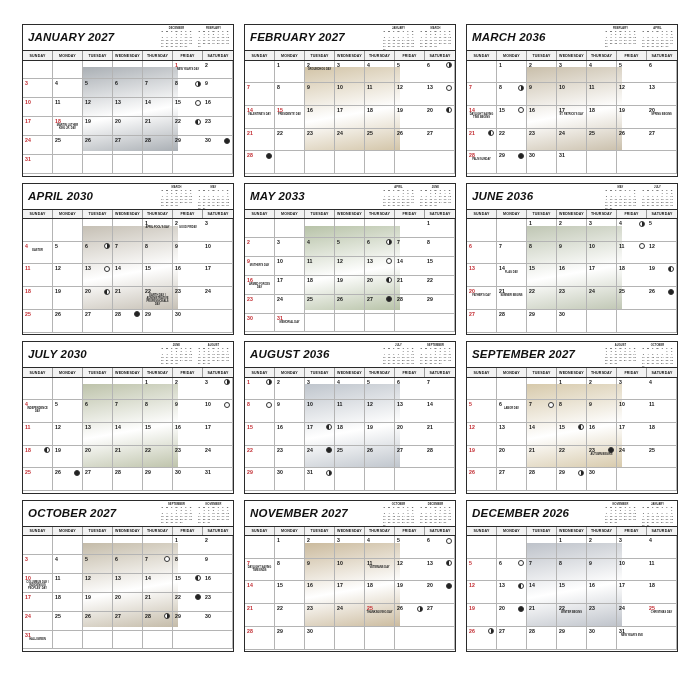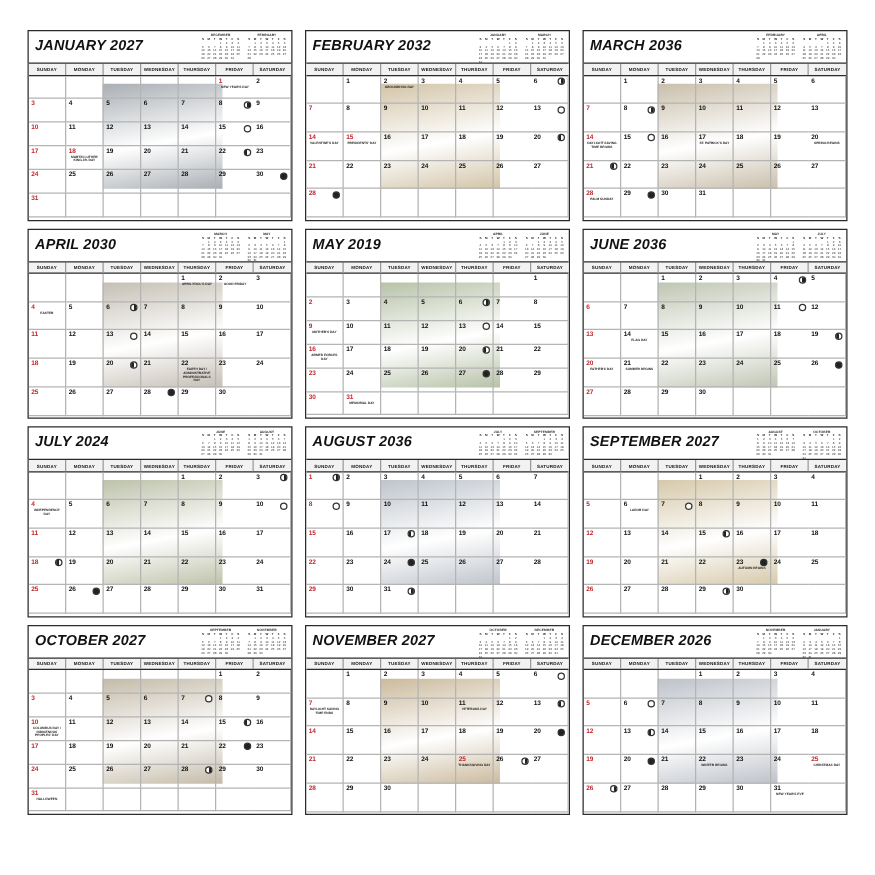--- a/index.html
+++ b/index.html
@@ -370,21 +370,21 @@
         <div class="cell"></div>
         <div class="cell"></div>
         <div class="cell"></div>
         <div class="cell"></div>
         <div class="cell"></div>
         <div class="cell"></div>
       </div>
     </div>
     <div class="month">
       <div class="month-head">
-        <div class="month-title">FEBRUARY 2032</div>
+        <div class="month-title">FEBRUARY 2027</div>
         <div class="mini-wrap">
           <div class="mini">
             <div class="mini-name">JANUARY</div>
             <div class="mini-grid">
               <span class="dow">S</span>
               <span class="dow">M</span>
               <span class="dow">T</span>
               <span class="dow">W</span>
               <span class="dow">T</span>
               <span class="dow">F</span>
@@ -1005,21 +1005,21 @@
           <div class="daynum">29</div>
         </div>
         <div class="cell">
           <div class="daynum">30</div>
         </div>
         <div class="cell"></div>
       </div>
     </div>
     <div class="month">
       <div class="month-head">
-        <div class="month-title">MAY 2019</div>
+        <div class="month-title">MAY 2033</div>
         <div class="mini-wrap">
           <div class="mini">
             <div class="mini-name">APRIL</div>
             <div class="mini-grid">
               <span class="dow">S</span>
               <span class="dow">M</span>
               <span class="dow">T</span>
               <span class="dow">W</span>
               <span class="dow">T</span>
               <span class="dow">F</span>
@@ -1442,21 +1442,21 @@
         <div class="cell">
           <div class="daynum">30</div>
         </div>
         <div class="cell"></div>
         <div class="cell"></div>
         <div class="cell"></div>
       </div>
     </div>
     <div class="month">
       <div class="month-head">
-        <div class="month-title">JULY 2024</div>
+        <div class="month-title">JULY 2030</div>
         <div class="mini-wrap">
           <div class="mini">
             <div class="mini-name">JUNE</div>
             <div class="mini-grid">
               <span class="dow">S</span>
               <span class="dow">M</span>
               <span class="dow">T</span>
               <span class="dow">W</span>
               <span class="dow">T</span>
               <span class="dow">F</span>

